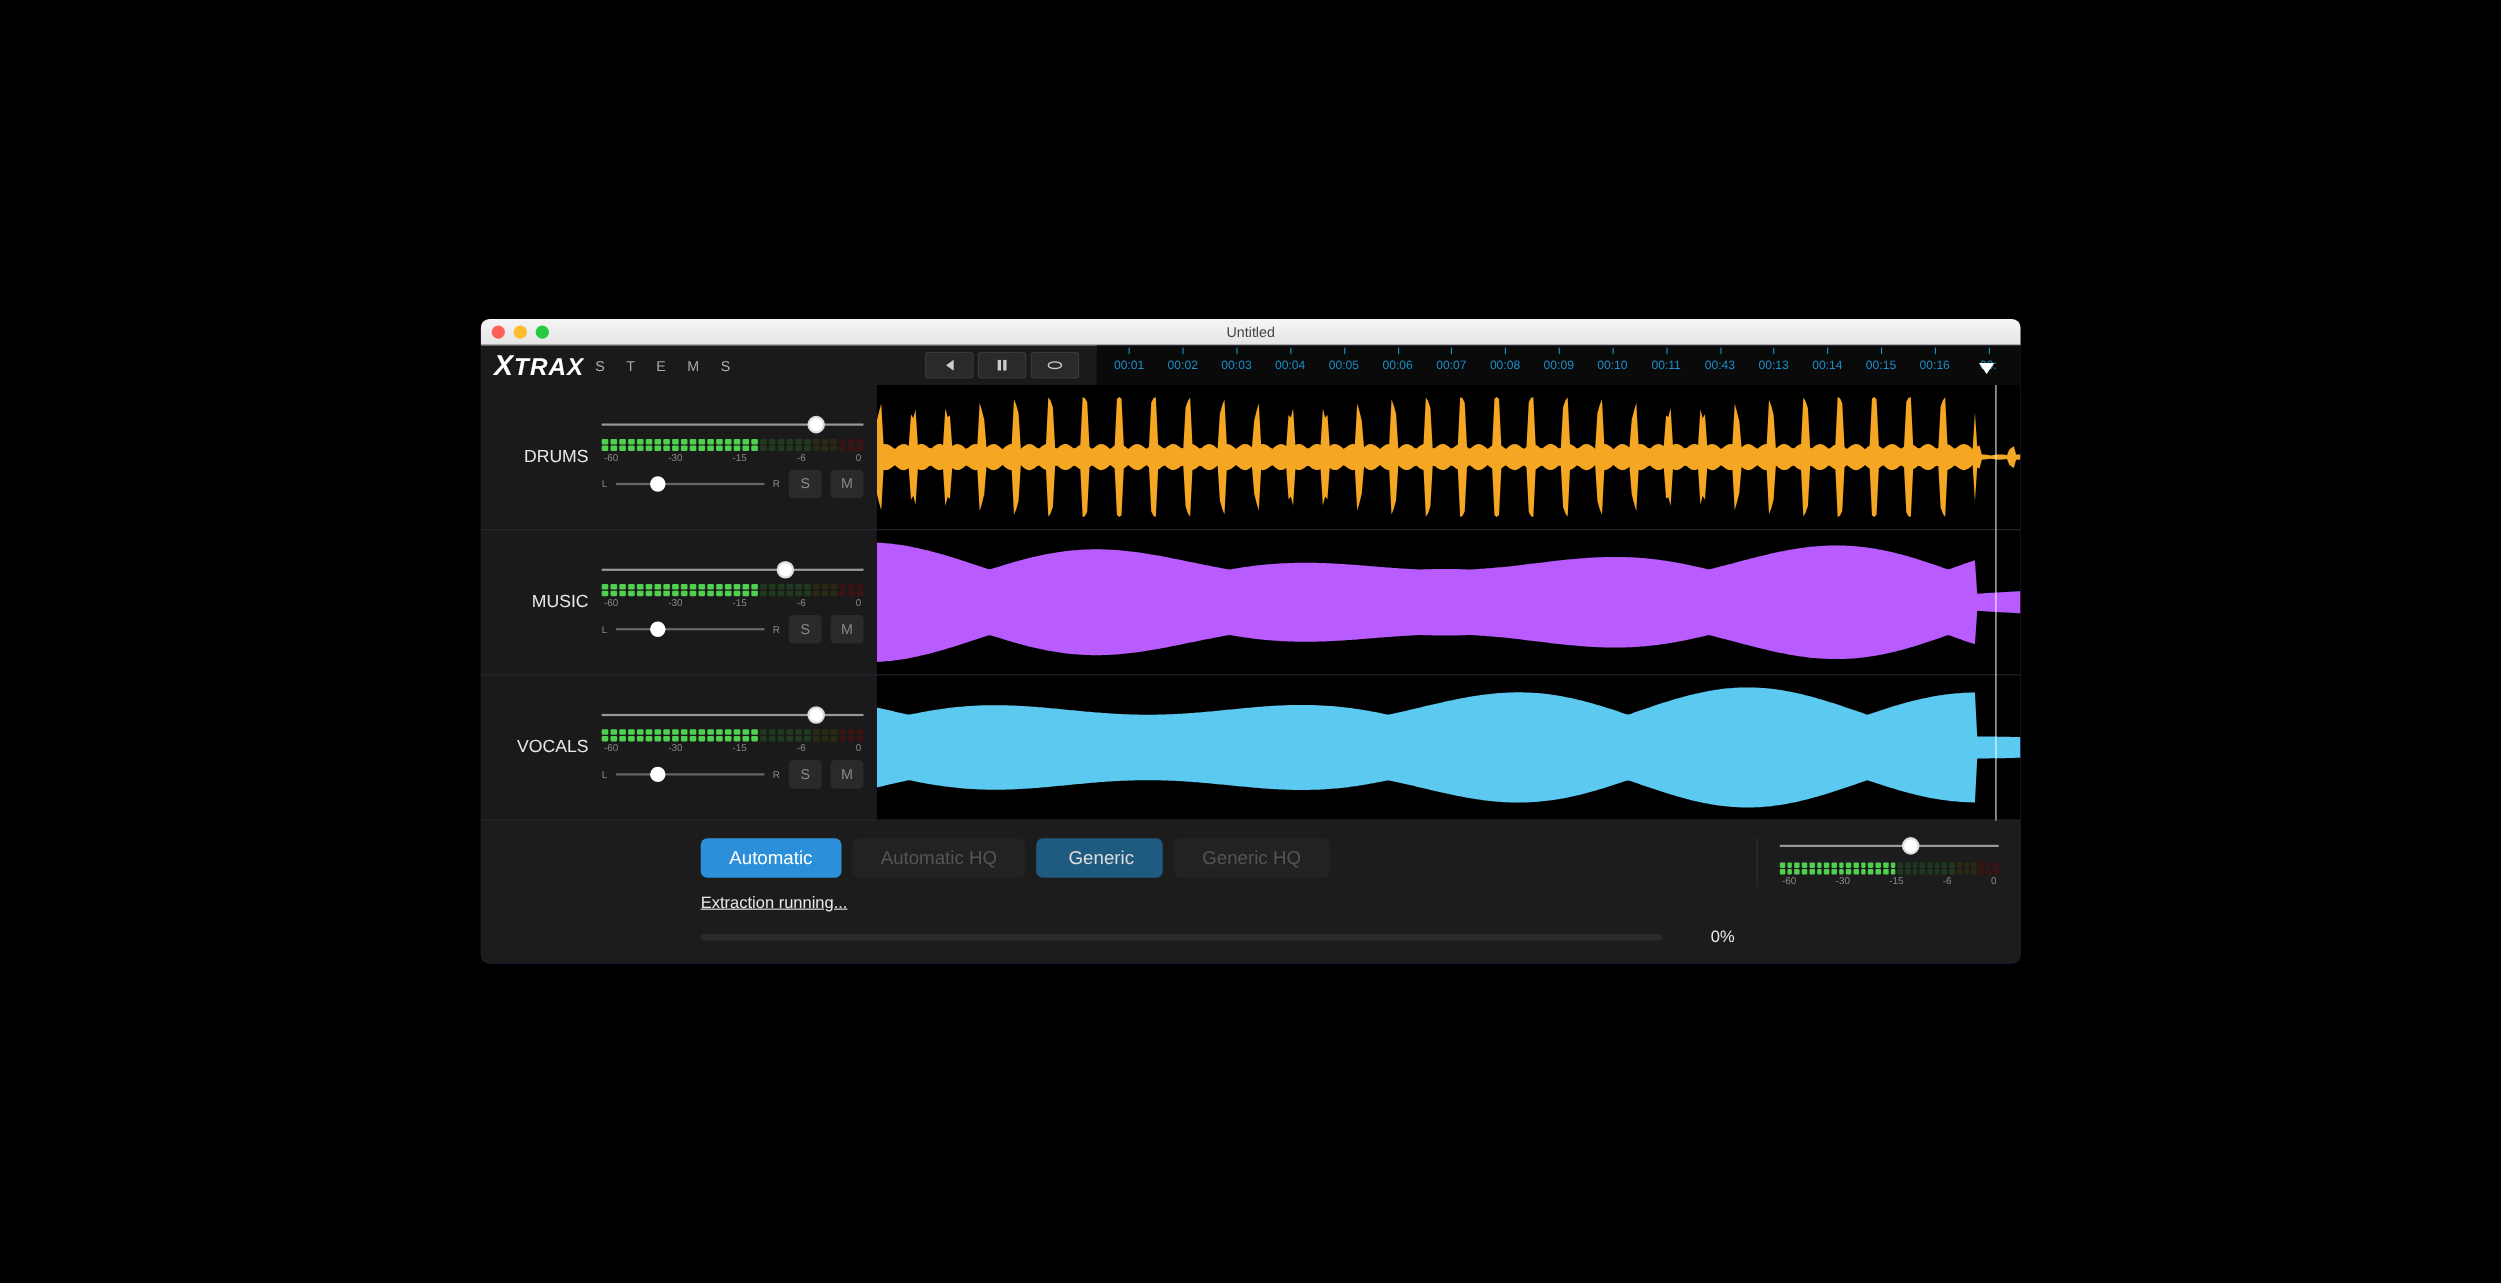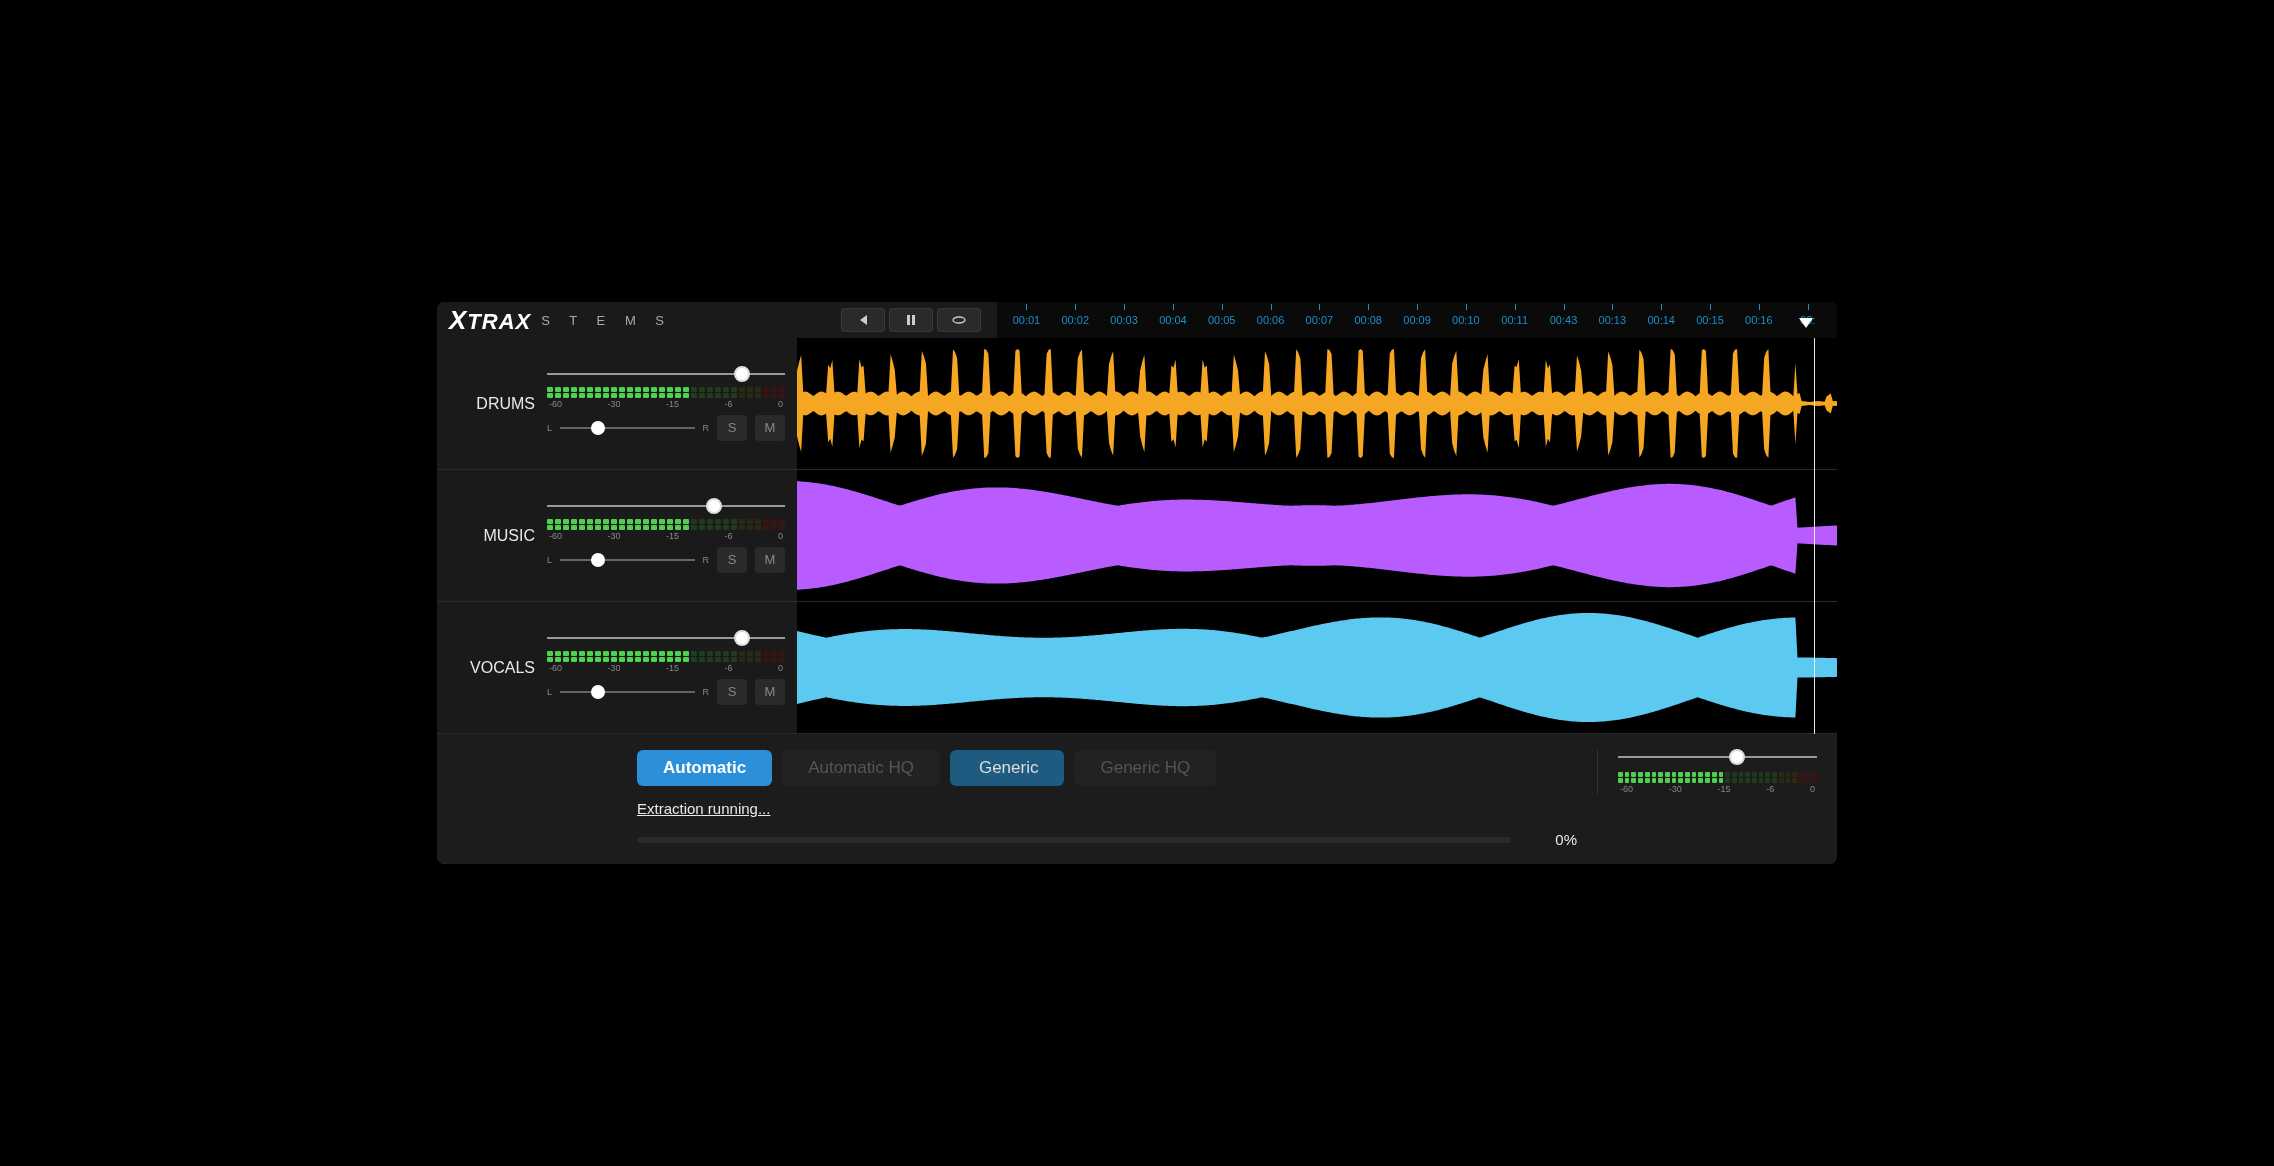--- a/index.html
+++ b/index.html
@@ -278,21 +278,21 @@
   .bottom-left { flex: 1; display: flex; flex-direction: column; gap: 14px; }
   .mode-btns { display: flex; gap: 10px; padding-left: 180px;}
   .mode-btn {
     padding: 8px 26px;
     border-radius: 6px;
     font-size: 17px;
     cursor: pointer;
     color: #ccc;
     background: #2a2a2a;
   }
-  .mode-active { background: #2b8fd9; color: #fff; font-weight: bold; }
+  .mode-active { background: #2b8fd9; color: #fff; }
   .mode-secondary { background: #1f5a80; color: #ddd; padding-left: 29px; }
   .mode-disabled { background: #222; color: #555; }
   .status-text { color: #e8e8e8; font-size: 15px; padding-left: 180px; text-decoration: underline;}
   .progress-row { display: flex; align-items: center; gap: 16px; padding-left: 180px;}
   .progress-bar {
     flex: 1;
     height: 6px;
     background: #2a2a2a;
     border-radius: 3px;
   }
@@ -303,20 +303,28 @@
     flex-direction: column;
     gap: 8px;
     border-left: 1px solid #333;
     padding-left: 20px;
   }
 </style>
 </head>
 <body>
 
 <div class="window">
+  <div class="titlebar">
+    <div class="traffic-lights">
+      <div class="tl-dot tl-close"></div>
+      <div class="tl-dot tl-min"></div>
+      <div class="tl-dot tl-max"></div>
+    </div>
+    <div class="titlebar-title">Untitled</div>
+  </div>
 
   <div class="app-body">
 
     <div class="top-row">
       <div class="logo-area">
         <span class="logo-main"><span class="logo-x">X</span><span></span>TRAX</span>
         <span class="logo-stems">S T E M S</span>
         <div class="transport">
           <div class="tbtn">
             <svg width="10" height="10" viewBox="0 0 10 10">

